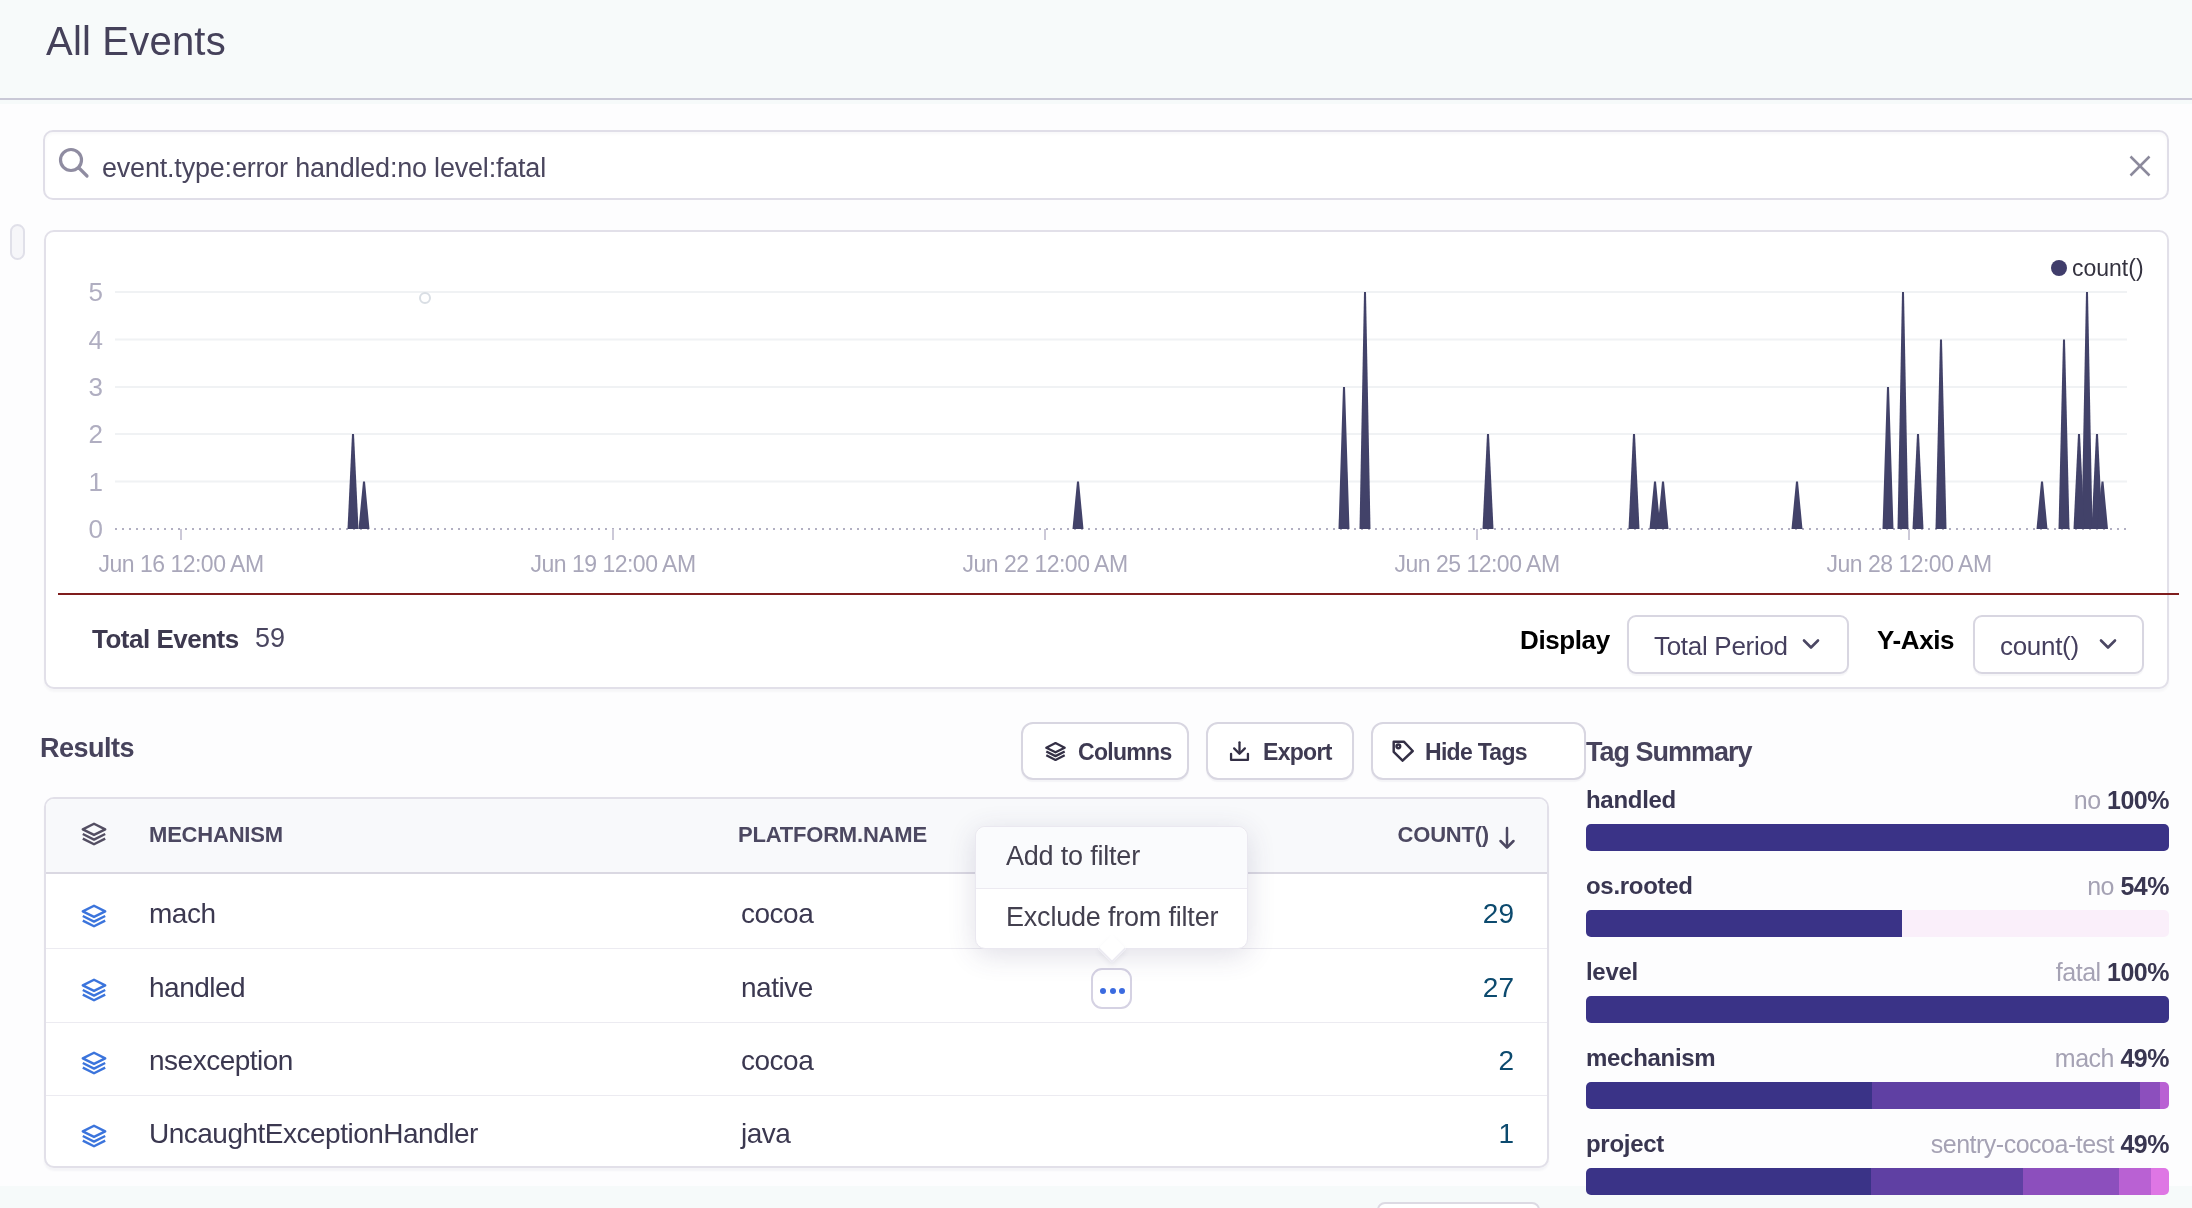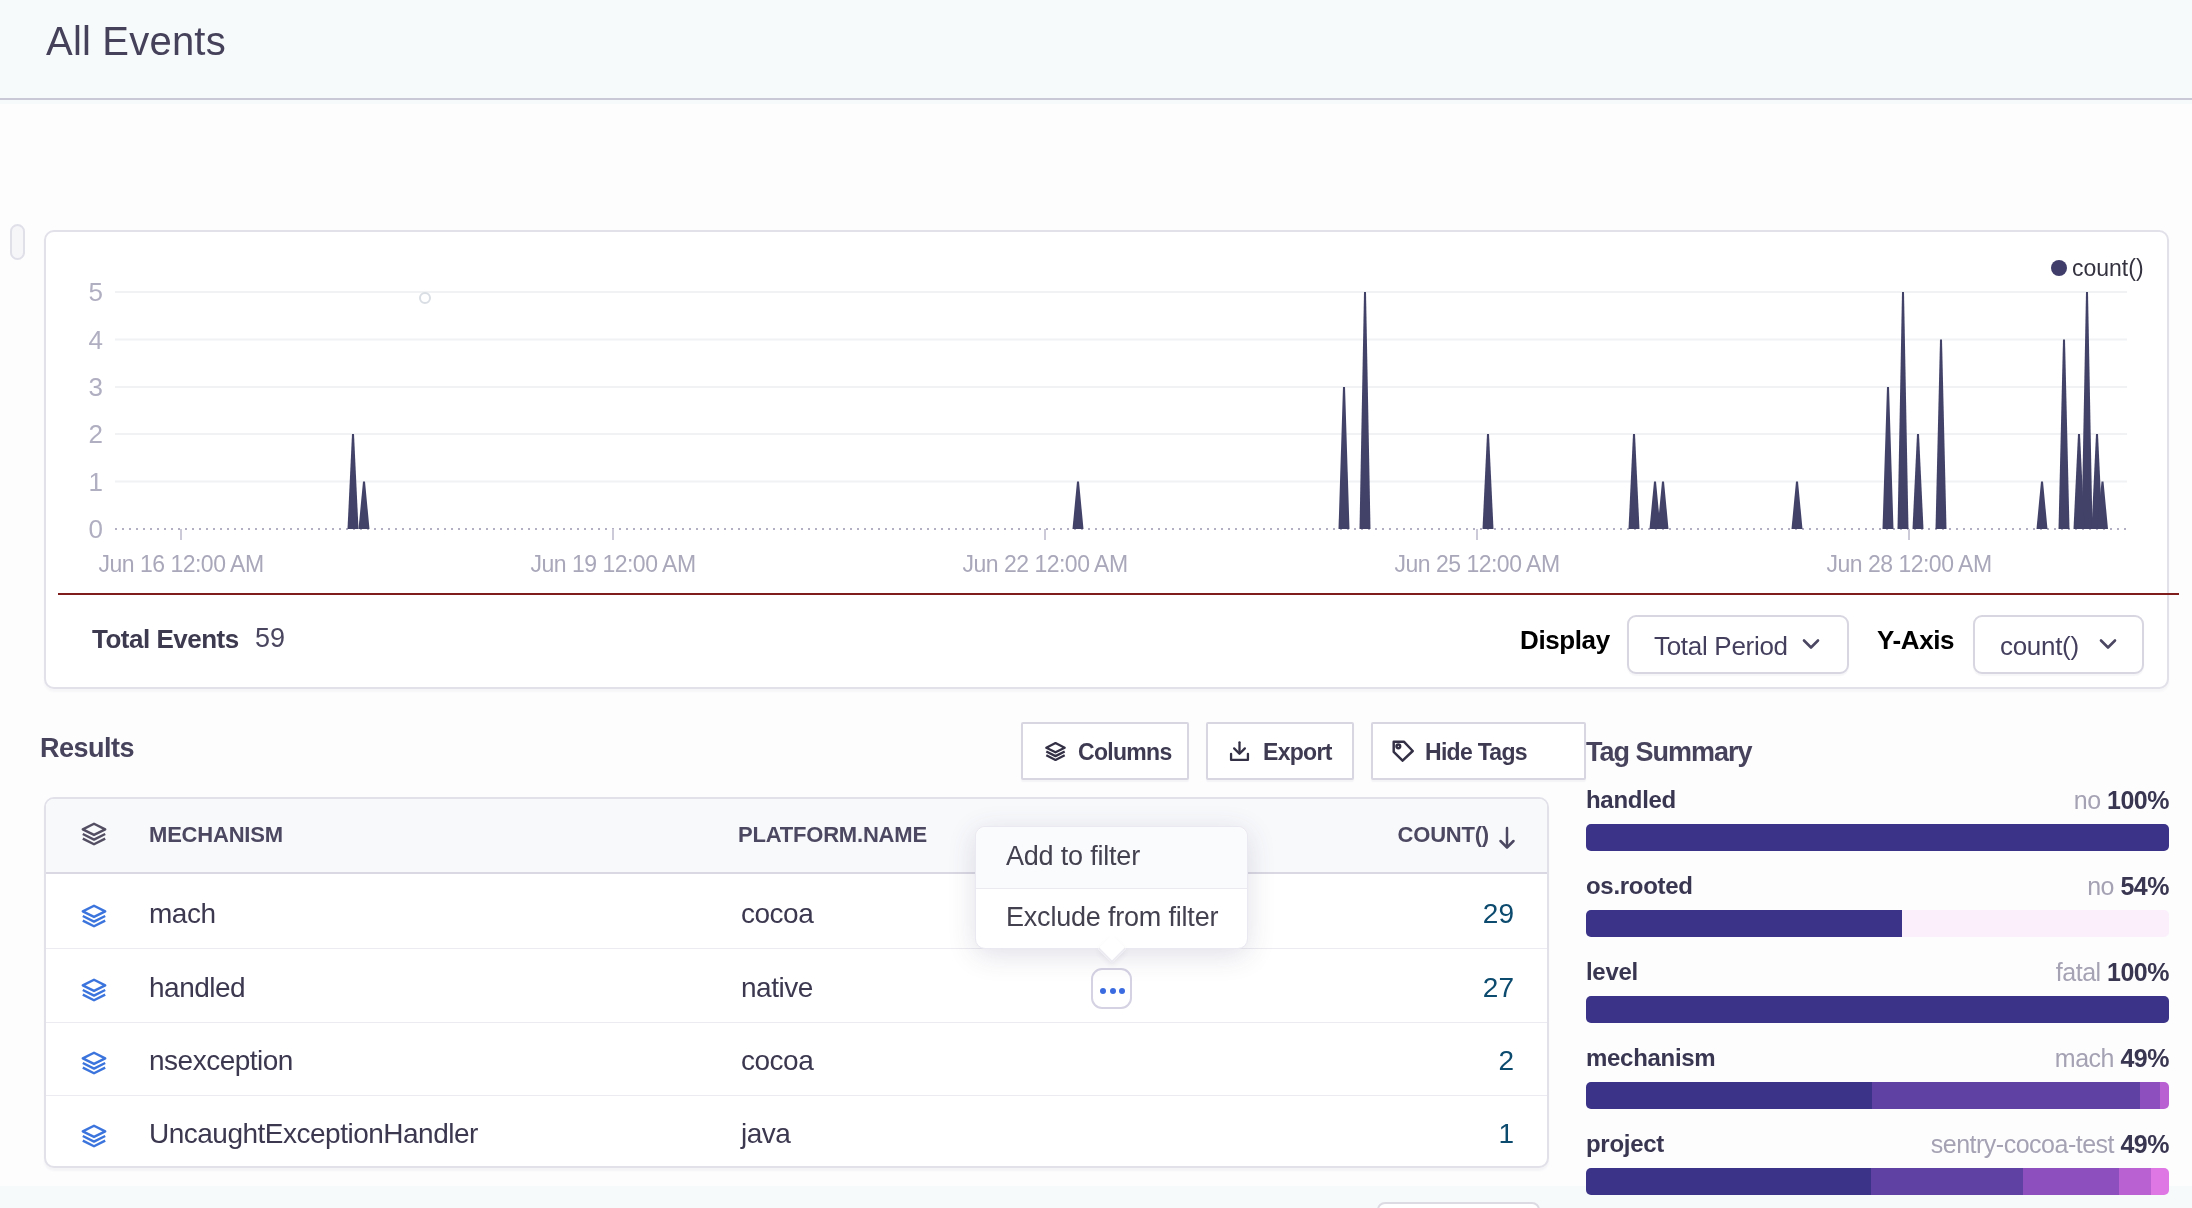--- a/index.html
+++ b/index.html
@@ -15,21 +15,21 @@
 
 .panel { position:absolute; left:44px; top:126px; width:2125px; height:459px; background:#fff; border:2px solid #e2e0e9; border-radius:10px; box-shadow:0 3px 2px rgba(80,74,110,0.04); }
 .pfoot { position:absolute; left:12px; top:361px; width:2121px; height:80px; border-top:2px solid #7f1d1d; }
 .te-label { position:absolute; left:34px; top:29px; font-size:26px; letter-spacing:-0.5px; font-weight:bold; color:#3d394f; }
 .te-val { position:absolute; left:197px; top:28px; font-size:27px; color:#4a4660; }
 .disp-label { position:absolute; font-size:26px; letter-spacing:-0.4px; font-weight:bold; color:#000000; top:32px; }
 .selbtn { position:absolute; top:20px; height:59px; background:#fff; border:2px solid #d8d6e1; border-radius:9px; box-shadow:0 2px 1px rgba(80,74,110,0.05); font-size:26px; letter-spacing:-0.3px; color:#453f5e; }
 .selbtn .btxt { position:absolute; left:25px; top:14px; white-space:nowrap; }
 
 .rhead { position:absolute; font-size:27px; letter-spacing:-0.5px; font-weight:bold; color:#47435c; }
-.btn { position:absolute; top:618px; height:58px; background:#fff; border:2px solid #d8d6e1; border-radius:2px; box-shadow:0 2px 1px rgba(80,74,110,0.05); }
+.btn { position:absolute; top:618px; height:58px; background:#fff; border:2px solid #d8d6e1; border-radius:12px; box-shadow:0 2px 1px rgba(80,74,110,0.05); }
 .btn .bl { position:absolute; font-size:23px; letter-spacing:-0.7px; white-space:nowrap; font-weight:bold; color:#3e3a52; top:15px; }
 .table { position:absolute; left:44px; top:693px; width:1505px; height:371px; background:#fff; border:2px solid #e2e0e9; border-radius:10px; box-shadow:0 3px 2px rgba(80,74,110,0.05); }
 .thead { position:absolute; left:0; top:0; width:1501px; height:75px; background:#f8f9fb; border-bottom:2px solid #dad8e2; border-radius:8px 8px 0 0; }
 .th { position:absolute; font-size:22px; font-weight:bold; color:#4c4861; letter-spacing:-0.2px; top:23px; }
 .row { position:absolute; left:0; width:1501px; height:73px; border-bottom:1px solid #ecebf1; }
 .cell { position:absolute; font-size:28px; letter-spacing:-0.5px; white-space:nowrap; color:#3b3850; top:22px; }
 .cnum { position:absolute; font-size:28px; color:#0c4a6e; top:22px; right:33px;text-align:right; }
 
 .tshead { position:absolute; left:1586px; top:633px; font-size:27px; letter-spacing:-1px; font-weight:bold; color:#47435c; }
 .tagrow-label { position:absolute; left:1586px; font-size:24px; letter-spacing:-0.3px; font-weight:bold; color:#393651; }
@@ -46,20 +46,31 @@
 .dotsbtn { position:absolute; left:1091px; top:864px; width:41px; height:41px; background:#fff; border:2px solid #d5d2e3; border-radius:11px; z-index:3; }
 .dotsbtn span { position:absolute; top:18px; width:6px; height:6px; border-radius:50%; background:#3b6be0; }
 </style>
 </head>
 <body>
 <div class="header">
     <div class="title">All Events</div>
   </div>
 <div class="content">
 
+  <div class="search">
+    <svg class="abs" style="left:12px;top:14px" width="34" height="34" viewBox="0 0 34 34" fill="none">
+      <circle cx="14" cy="14" r="10.5" stroke="#8f8ca1" stroke-width="3.2"></circle>
+      <line x1="22" y1="22" x2="30" y2="30" stroke="#8f8ca1" stroke-width="3.2" stroke-linecap="round"></line>
+    </svg>
+    <div class="searchtext">event.type:error handled:no level:fatal</div>
+    <svg class="abs" style="left:2082px;top:21px" width="26" height="26" viewBox="0 0 26 26">
+      <line x1="3.5" y1="3.5" x2="22.5" y2="22.5" stroke="#8c8a9c" stroke-width="2.5"></line>
+      <line x1="22.5" y1="3.5" x2="3.5" y2="22.5" stroke="#8c8a9c" stroke-width="2.5"></line>
+    </svg>
+  </div>
 
   <div class="abs" style="left:10px;top:120px;width:15px;height:36px;border:2px solid #dcdbe6;border-radius:8px;background:#f5f5f9;opacity:.85"></div>
 
   <div class="panel">
     <svg class="abs" style="left:0;top:0" width="2121" height="360" viewBox="0 0 2121 360">
 
       <g stroke="#f0f2f4" stroke-width="2">
         <line x1="69" y1="60" x2="2081" y2="60"></line>
         <line x1="69" y1="107.5" x2="2081" y2="107.5"></line>
         <line x1="69" y1="155" x2="2081" y2="155"></line>

